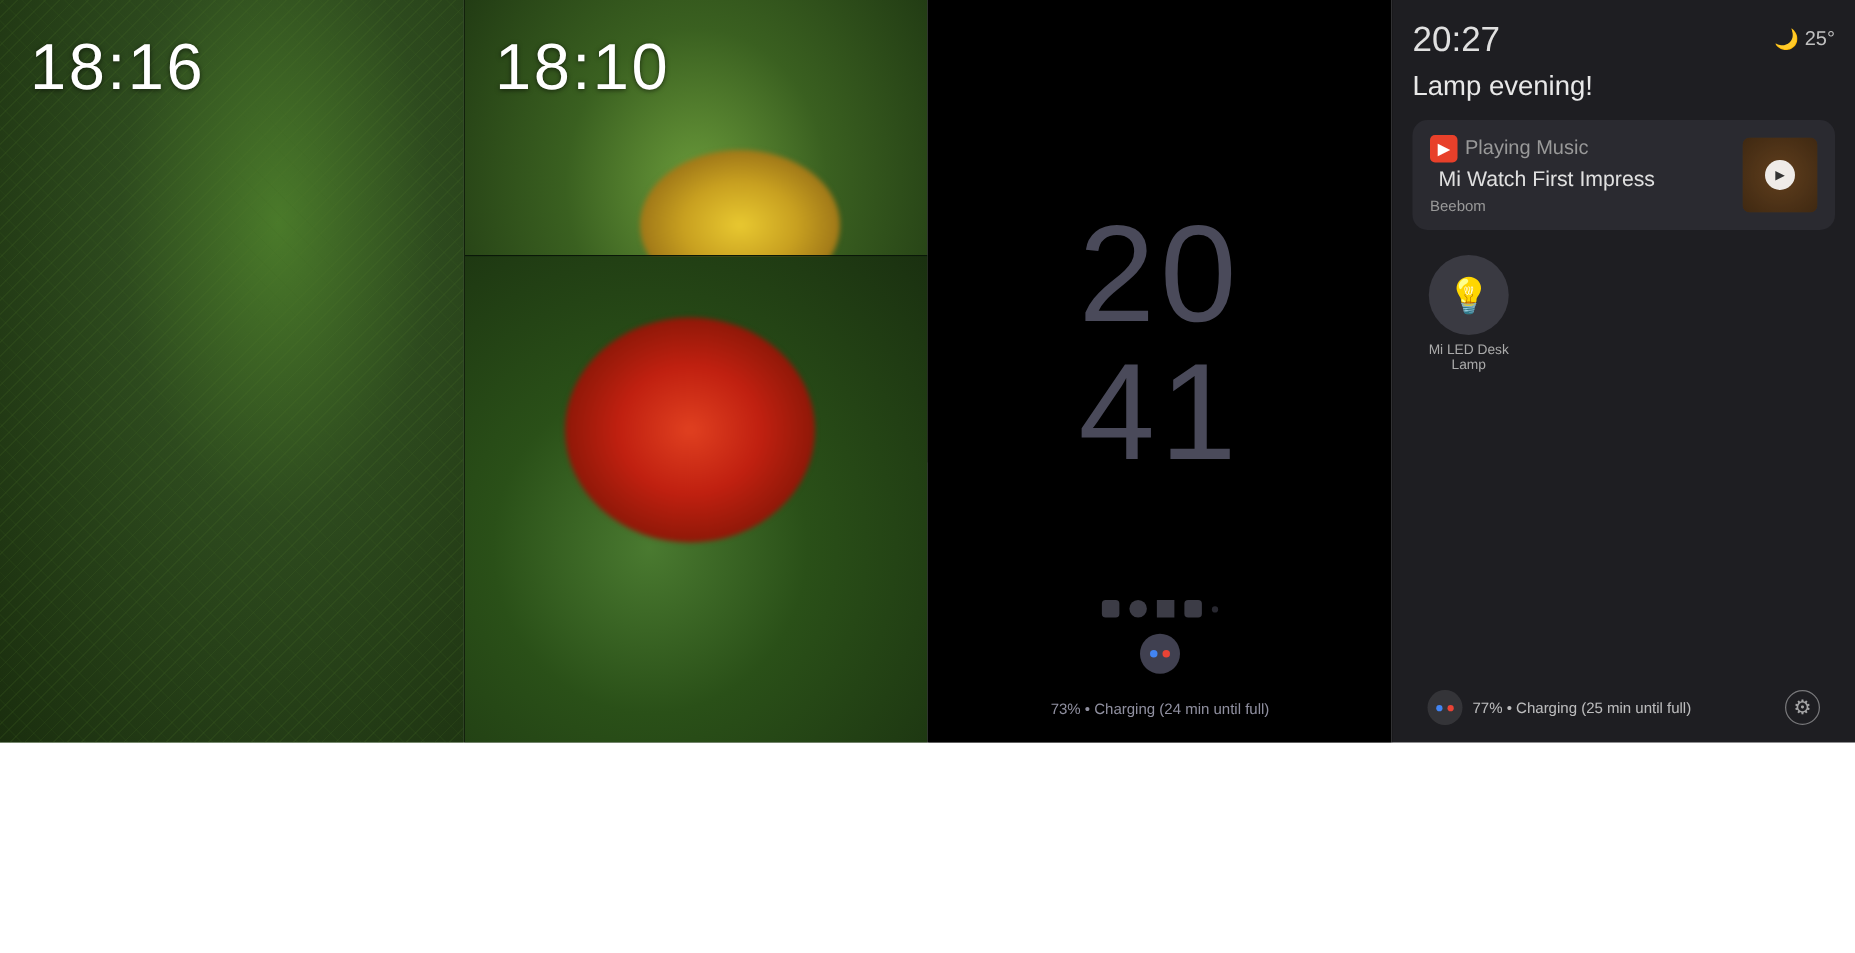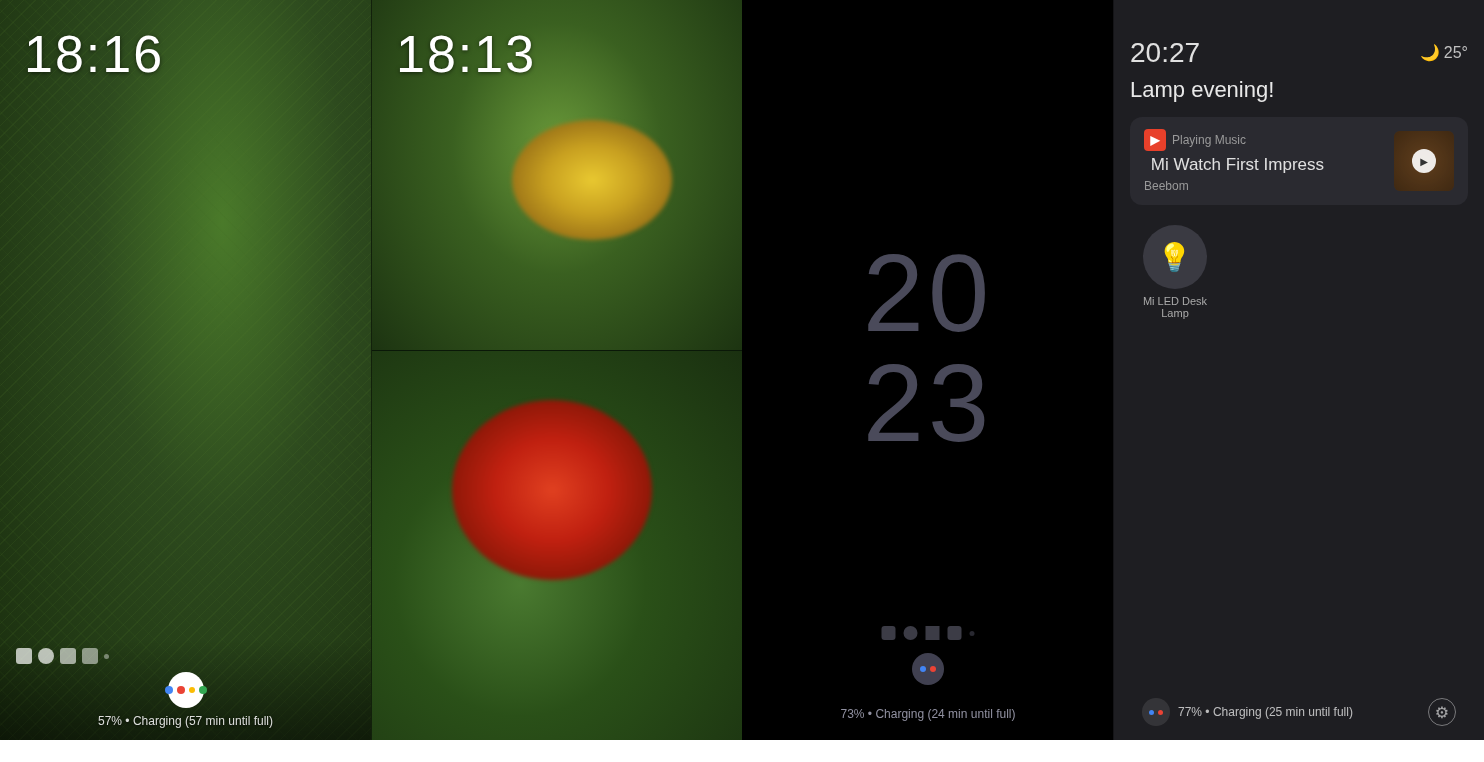--- a/index.html
+++ b/index.html
@@ -7,21 +7,21 @@
       width: 1484px;
       height: 762px;
       display: flex;
       font-family: 'Segoe UI', Arial, sans-serif;
       overflow: hidden;
     }
 
     
     .panel {
       width: 371px;
-      height: 740px;
+      height: 594px;
       position: relative;
       overflow: hidden;
       flex-shrink: 0;
     }
 
     
     .panel-1 {
       background: #2d4a1e;
     }
     .panel-1 .bg {
@@ -168,21 +168,20 @@
       padding: 16px;
       display: flex;
       flex-direction: column;
       height: 100%;
     }
     .p4-header {
       display: flex;
       justify-content: space-between;
       align-items: flex-start;
       margin-bottom: 8px;
-      margin-top: 21px;
     }
     .p4-time {
       font-size: 28px;
       font-weight: 400;
       color: #e0e0e0;
     }
     .p4-weather {
       font-size: 16px;
       color: #c0c0c0;
       display: flex;
@@ -335,60 +334,40 @@
     }
   </style>
 </head>
 <body>
 
 <div class="panel panel-1">
   <div class="bg"></div>
   <div class="overlay">
     <div class="clock-time">18:16</div>
     <div style="flex:1"></div>
-    <div class="bottom-bar">
-      <div class="notification-dots">
-        <div class="dot white-dot" style="background:rgba(255,255,255,0.7);"></div>
-        <div class="dot" style="border-radius:50%;width:16px;height:16px;background:rgba(255,255,255,0.7);"></div>
-        <div class="dot" style="background:rgba(255,255,255,0.6);"></div>
-        <div class="dot" style="background:rgba(255,255,255,0.5);"></div>
-        <div style="width:5px;height:5px;border-radius:50%;background:rgba(255,255,255,0.4);align-self:center;"></div>
-      </div>
-      <div class="google-assistant">
-        <div class="ga-icon">
-          <div class="ga-dots-row">
-            <div class="ga-dot-g"></div>
-            <div class="ga-dot-r"></div>
-            <div class="ga-dot-y"></div>
-            <div class="ga-dot-b"></div>
-          </div>
-        </div>
-      </div>
-      <div class="charge-text">57% • Charging (57 min until full)</div>
-    </div>
   </div>
 </div>
 
 <div class="panel panel-2">
   <div class="bg-top"></div>
   <div class="flower-yellow"></div>
   <div class="bg-bottom"></div>
   <div class="flower-red"></div>
   <div class="overlay">
-    <div class="clock-time">18:13</div>
+    <div class="clock-time">18:10</div>
     <div style="flex:1"></div>
   </div>
 </div>
 
 <div class="panel panel-3">
   <div class="overlay" style="background:#000;">
     <div style="flex:1;display:flex;align-items:center;justify-content:center;">
       <div class="amoled-clock">
         <div>20</div>
-        <div>23</div>
+        <div>41</div>
       </div>
     </div>
     <div style="position:absolute;bottom:100px;left:50%;transform:translateX(-50%);display:flex;gap:8px;">
       <div style="width:14px;height:14px;border-radius:3px;background:rgba(120,120,140,0.5);"></div>
       <div style="width:14px;height:14px;border-radius:50%;background:rgba(120,120,140,0.5);"></div>
       <div style="width:14px;height:14px;background:rgba(120,120,140,0.5);">
         
       </div>
       <div style="width:14px;height:14px;border-radius:3px;background:rgba(120,120,140,0.5);"></div>
       <div style="width:5px;height:5px;border-radius:50%;background:rgba(100,100,120,0.4);align-self:center;"></div>
@@ -417,21 +396,21 @@
         <span>25°</span>
       </div>
     </div>
     <div class="p4-greeting">Lamp evening!</div>
 
 
     <div class="music-card">
       <div style="display:flex;flex-direction:column;gap:4px;flex:1;">
         <div style="display:flex;align-items:center;gap:6px;">
           <div class="music-app-icon">▶</div>
-          <span style="font-size:12px;color:#999;">Playing Music</span>
+          <span style="font-size:16px;color:#999;">Playing Music</span>
         </div>
         <div class="music-title">Mi Watch First Impress</div>
         <div class="music-artist">Beebom</div>
       </div>
       <div class="music-thumb">
         <div class="music-thumb-bg"></div>
         <div class="play-overlay">
           <div class="play-btn">▶</div>
         </div>
       </div>

